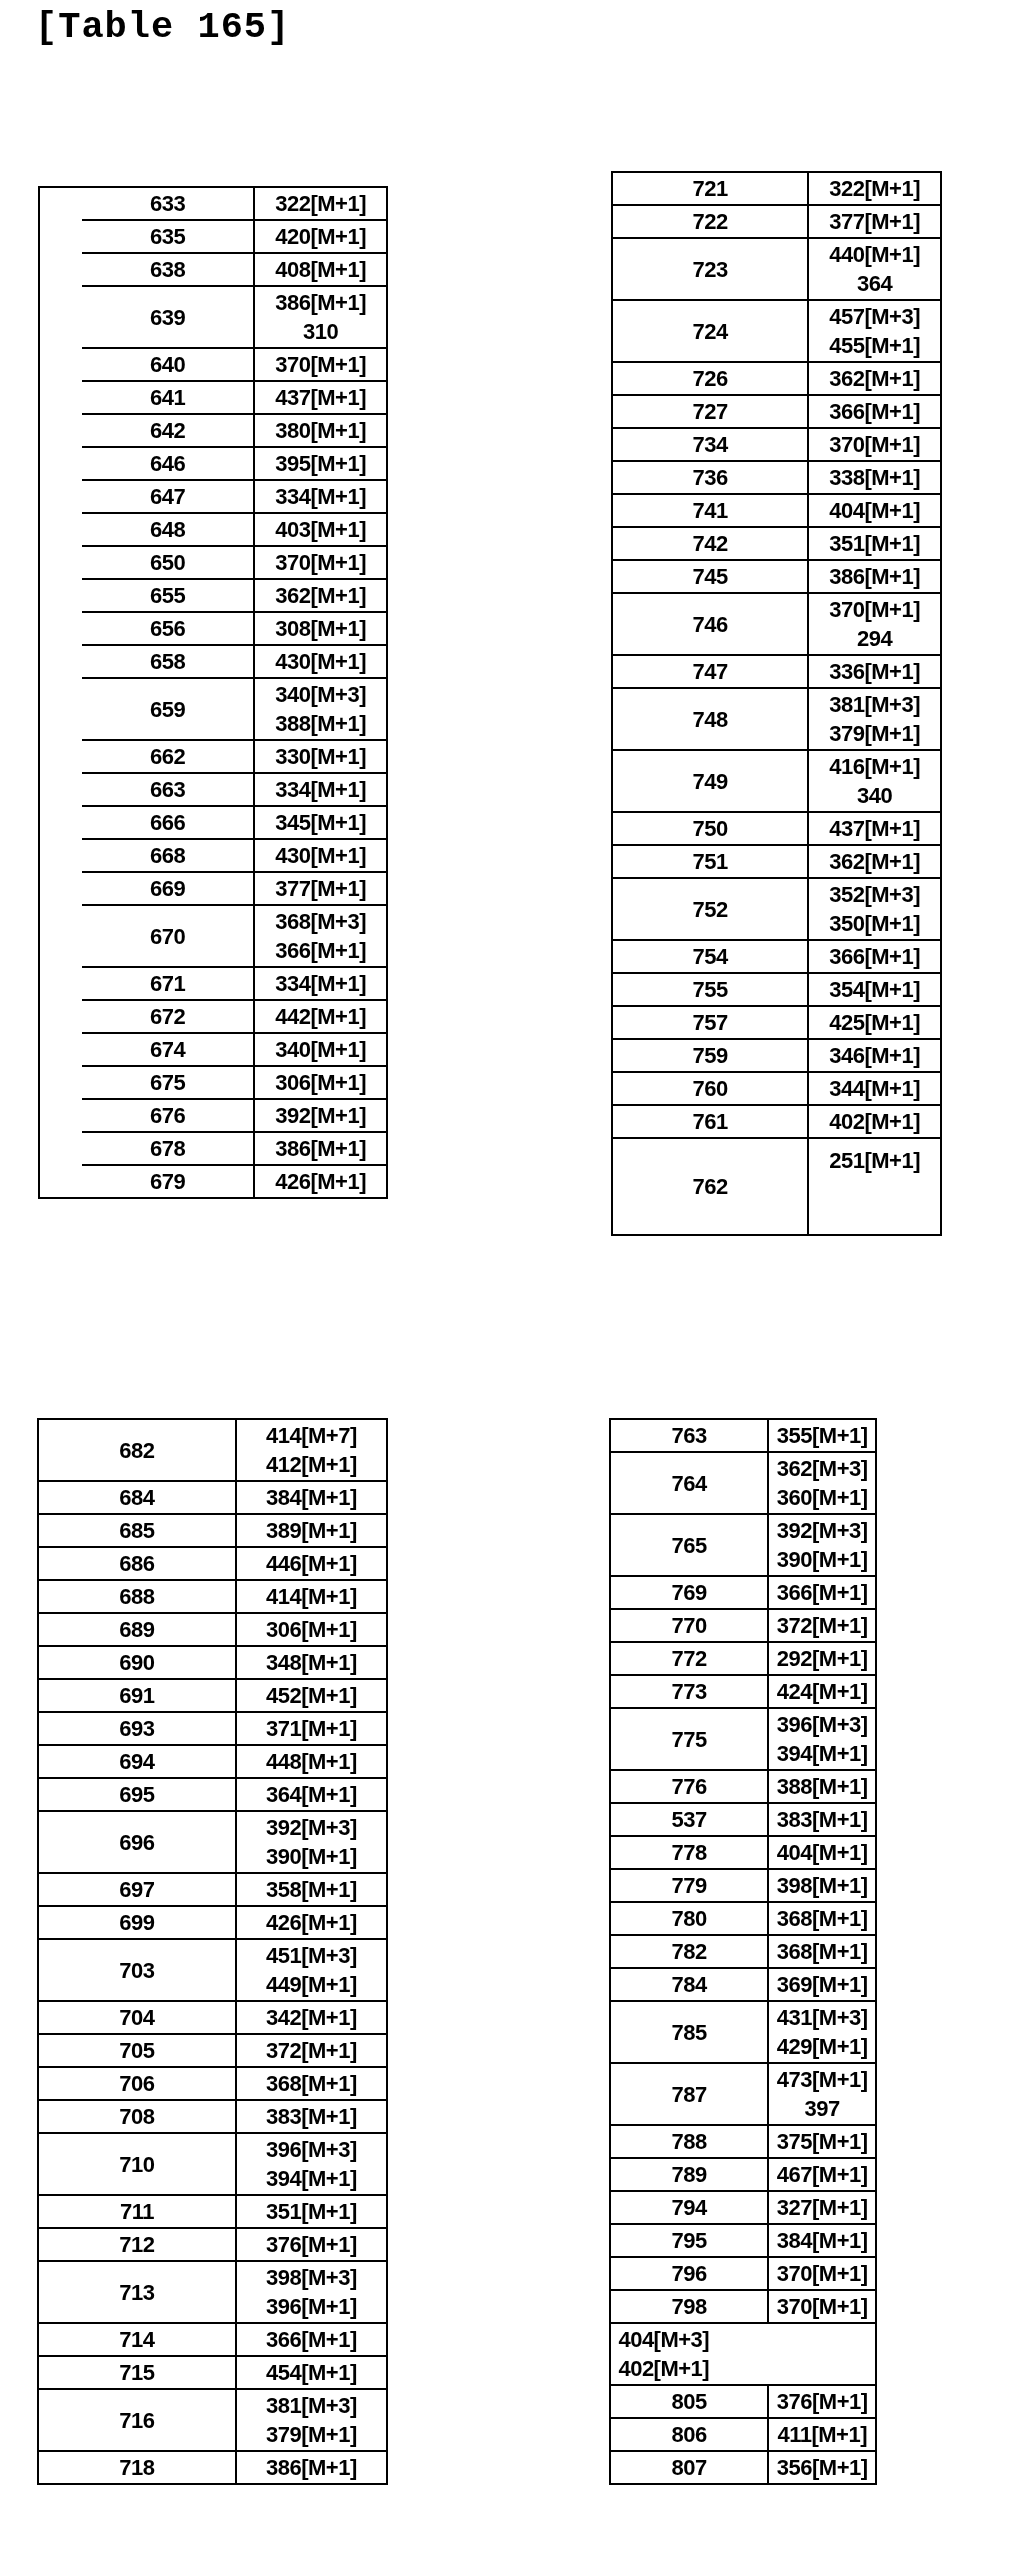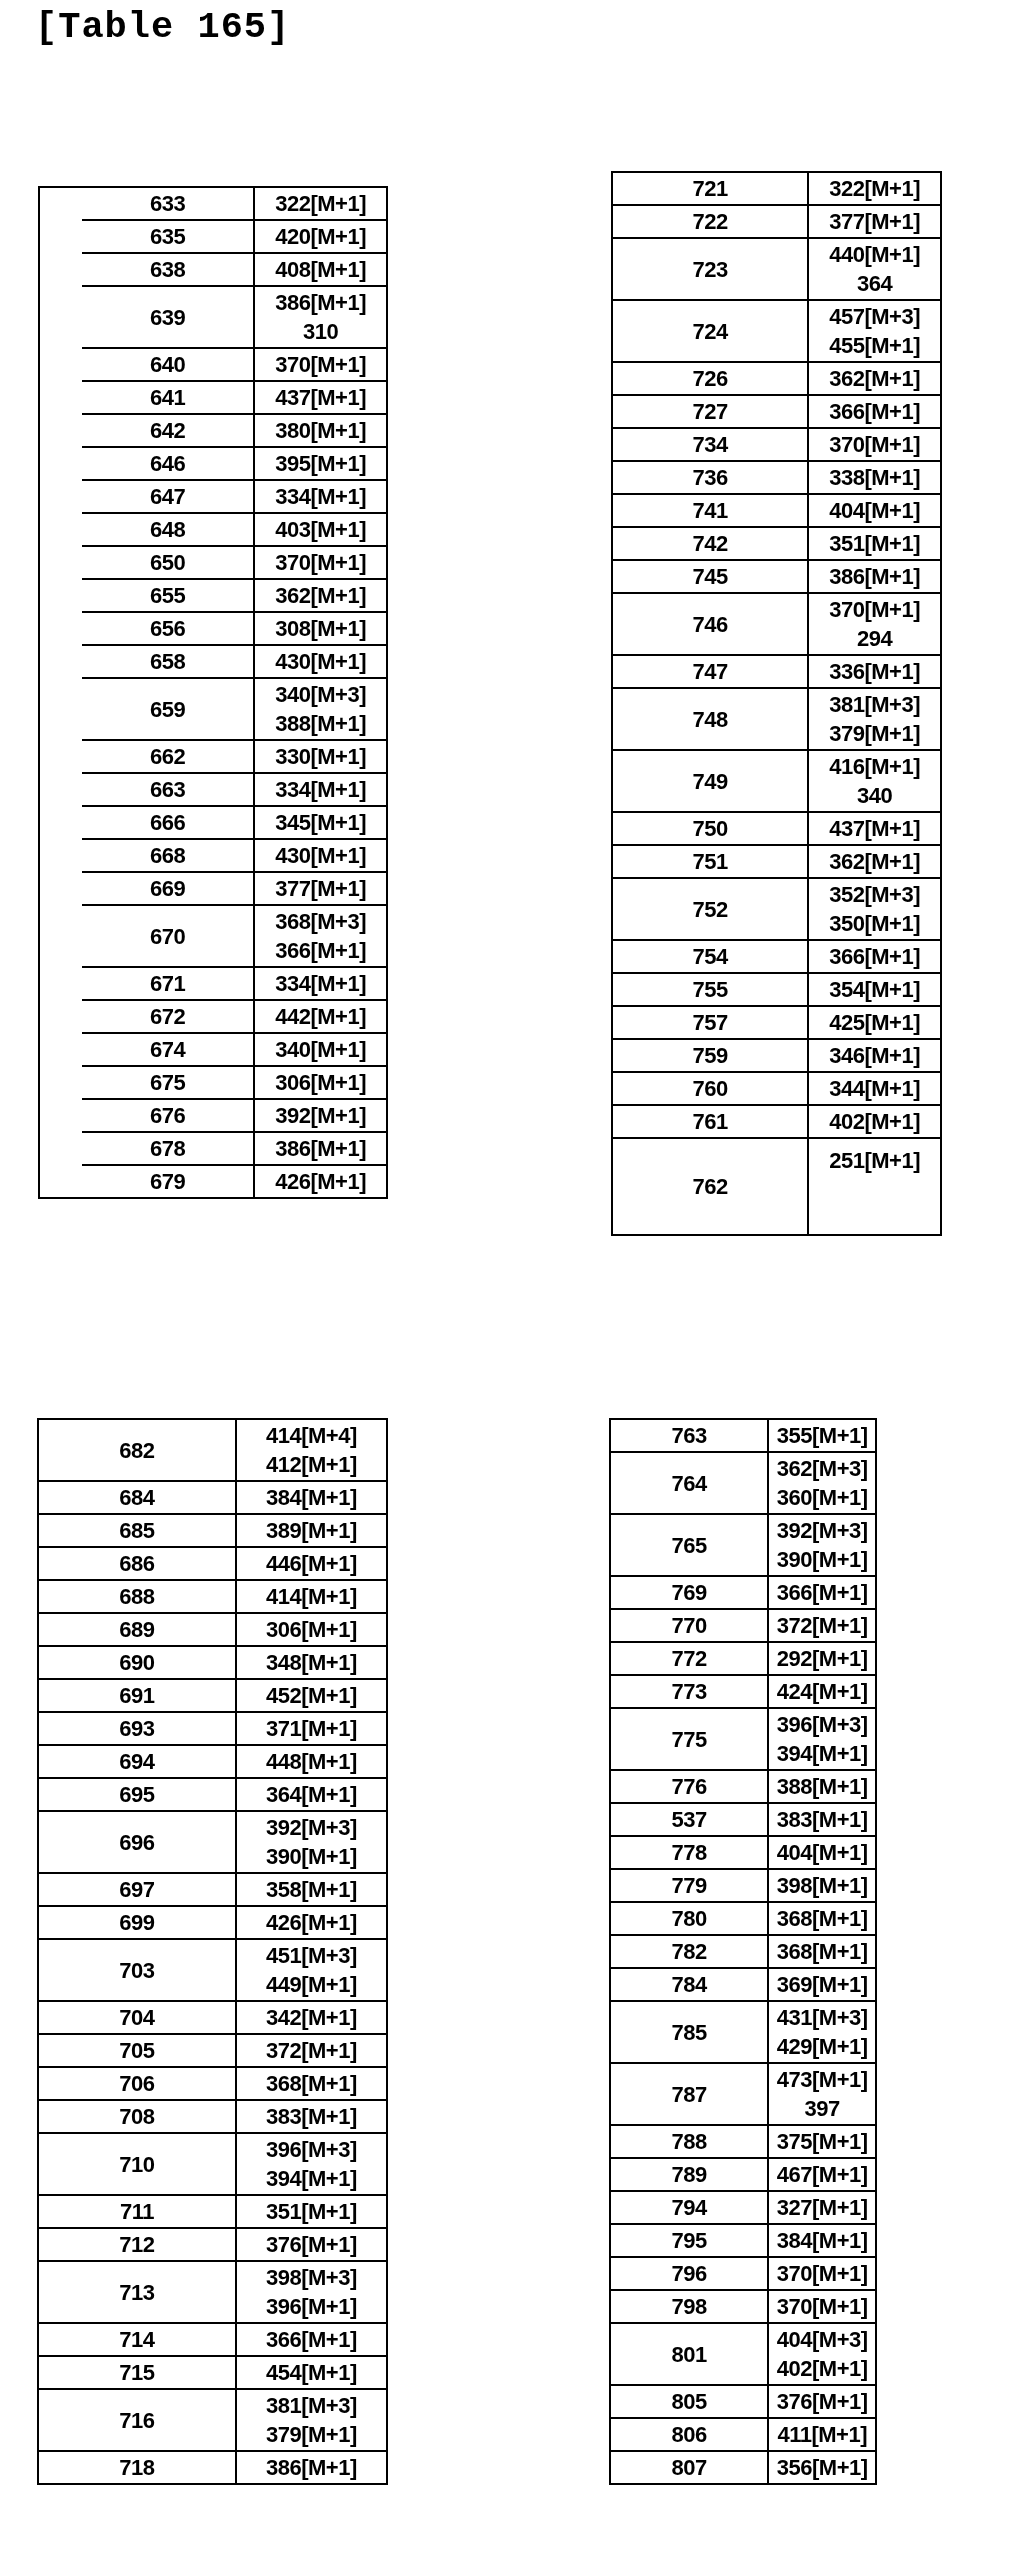--- a/index.html
+++ b/index.html
@@ -297,21 +297,21 @@
     </div>
     <div class="row tall">
       <div class="cell num">762</div>
       <div class="cell val">251[M+1]</div>
     </div>
   </div>
 
 <div id="t3" class="dtable split57">
     <div class="row">
       <div class="cell num">682</div>
-      <div class="cell val">414[M+4]
+      <div class="cell val">414[M+7]
 412[M+1]</div>
     </div>
     <div class="row">
       <div class="cell num">684</div>
       <div class="cell val">384[M+1]</div>
     </div>
     <div class="row">
       <div class="cell num">685</div>
       <div class="cell val">389[M+1]</div>
     </div>
@@ -510,21 +510,20 @@
     </div>
     <div class="row">
       <div class="cell num">796</div>
       <div class="cell val">370[M+1]</div>
     </div>
     <div class="row">
       <div class="cell num">798</div>
       <div class="cell val">370[M+1]</div>
     </div>
     <div class="row">
-      <div class="cell num">801</div>
       <div class="cell val">404[M+3]
 402[M+1]</div>
     </div>
     <div class="row">
       <div class="cell num">805</div>
       <div class="cell val">376[M+1]</div>
     </div>
     <div class="row">
       <div class="cell num">806</div>
       <div class="cell val">411[M+1]</div>

